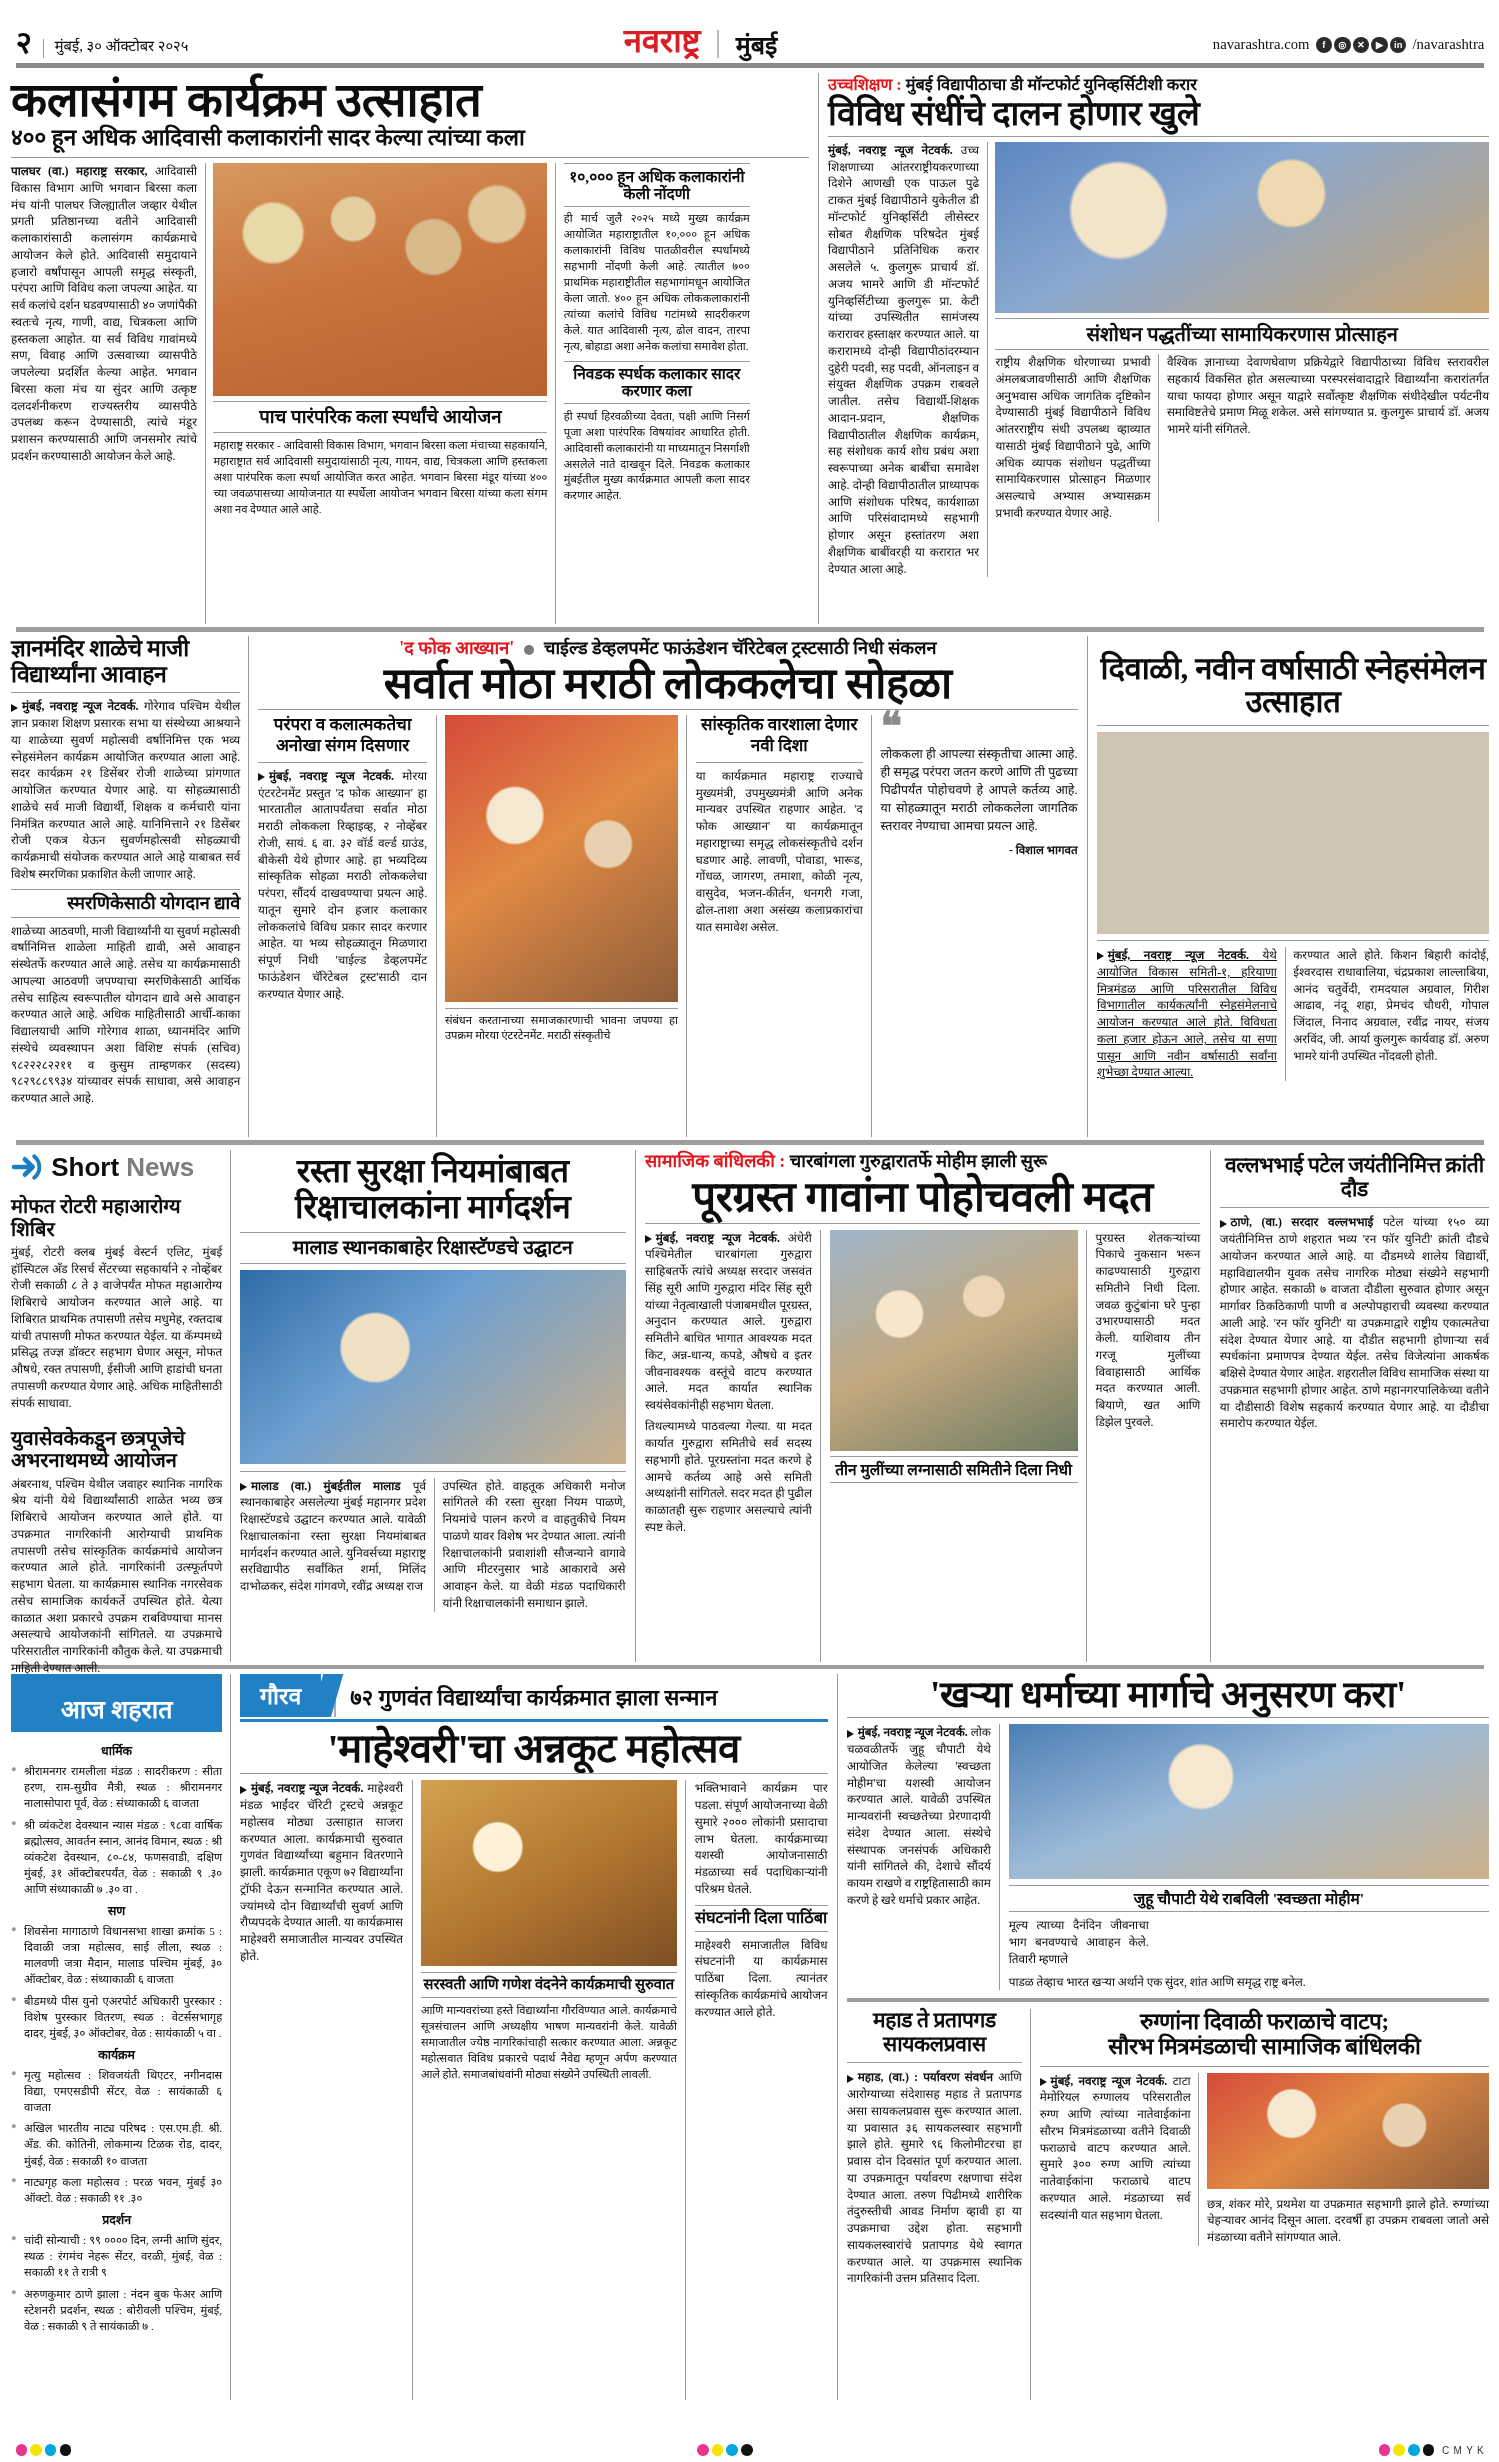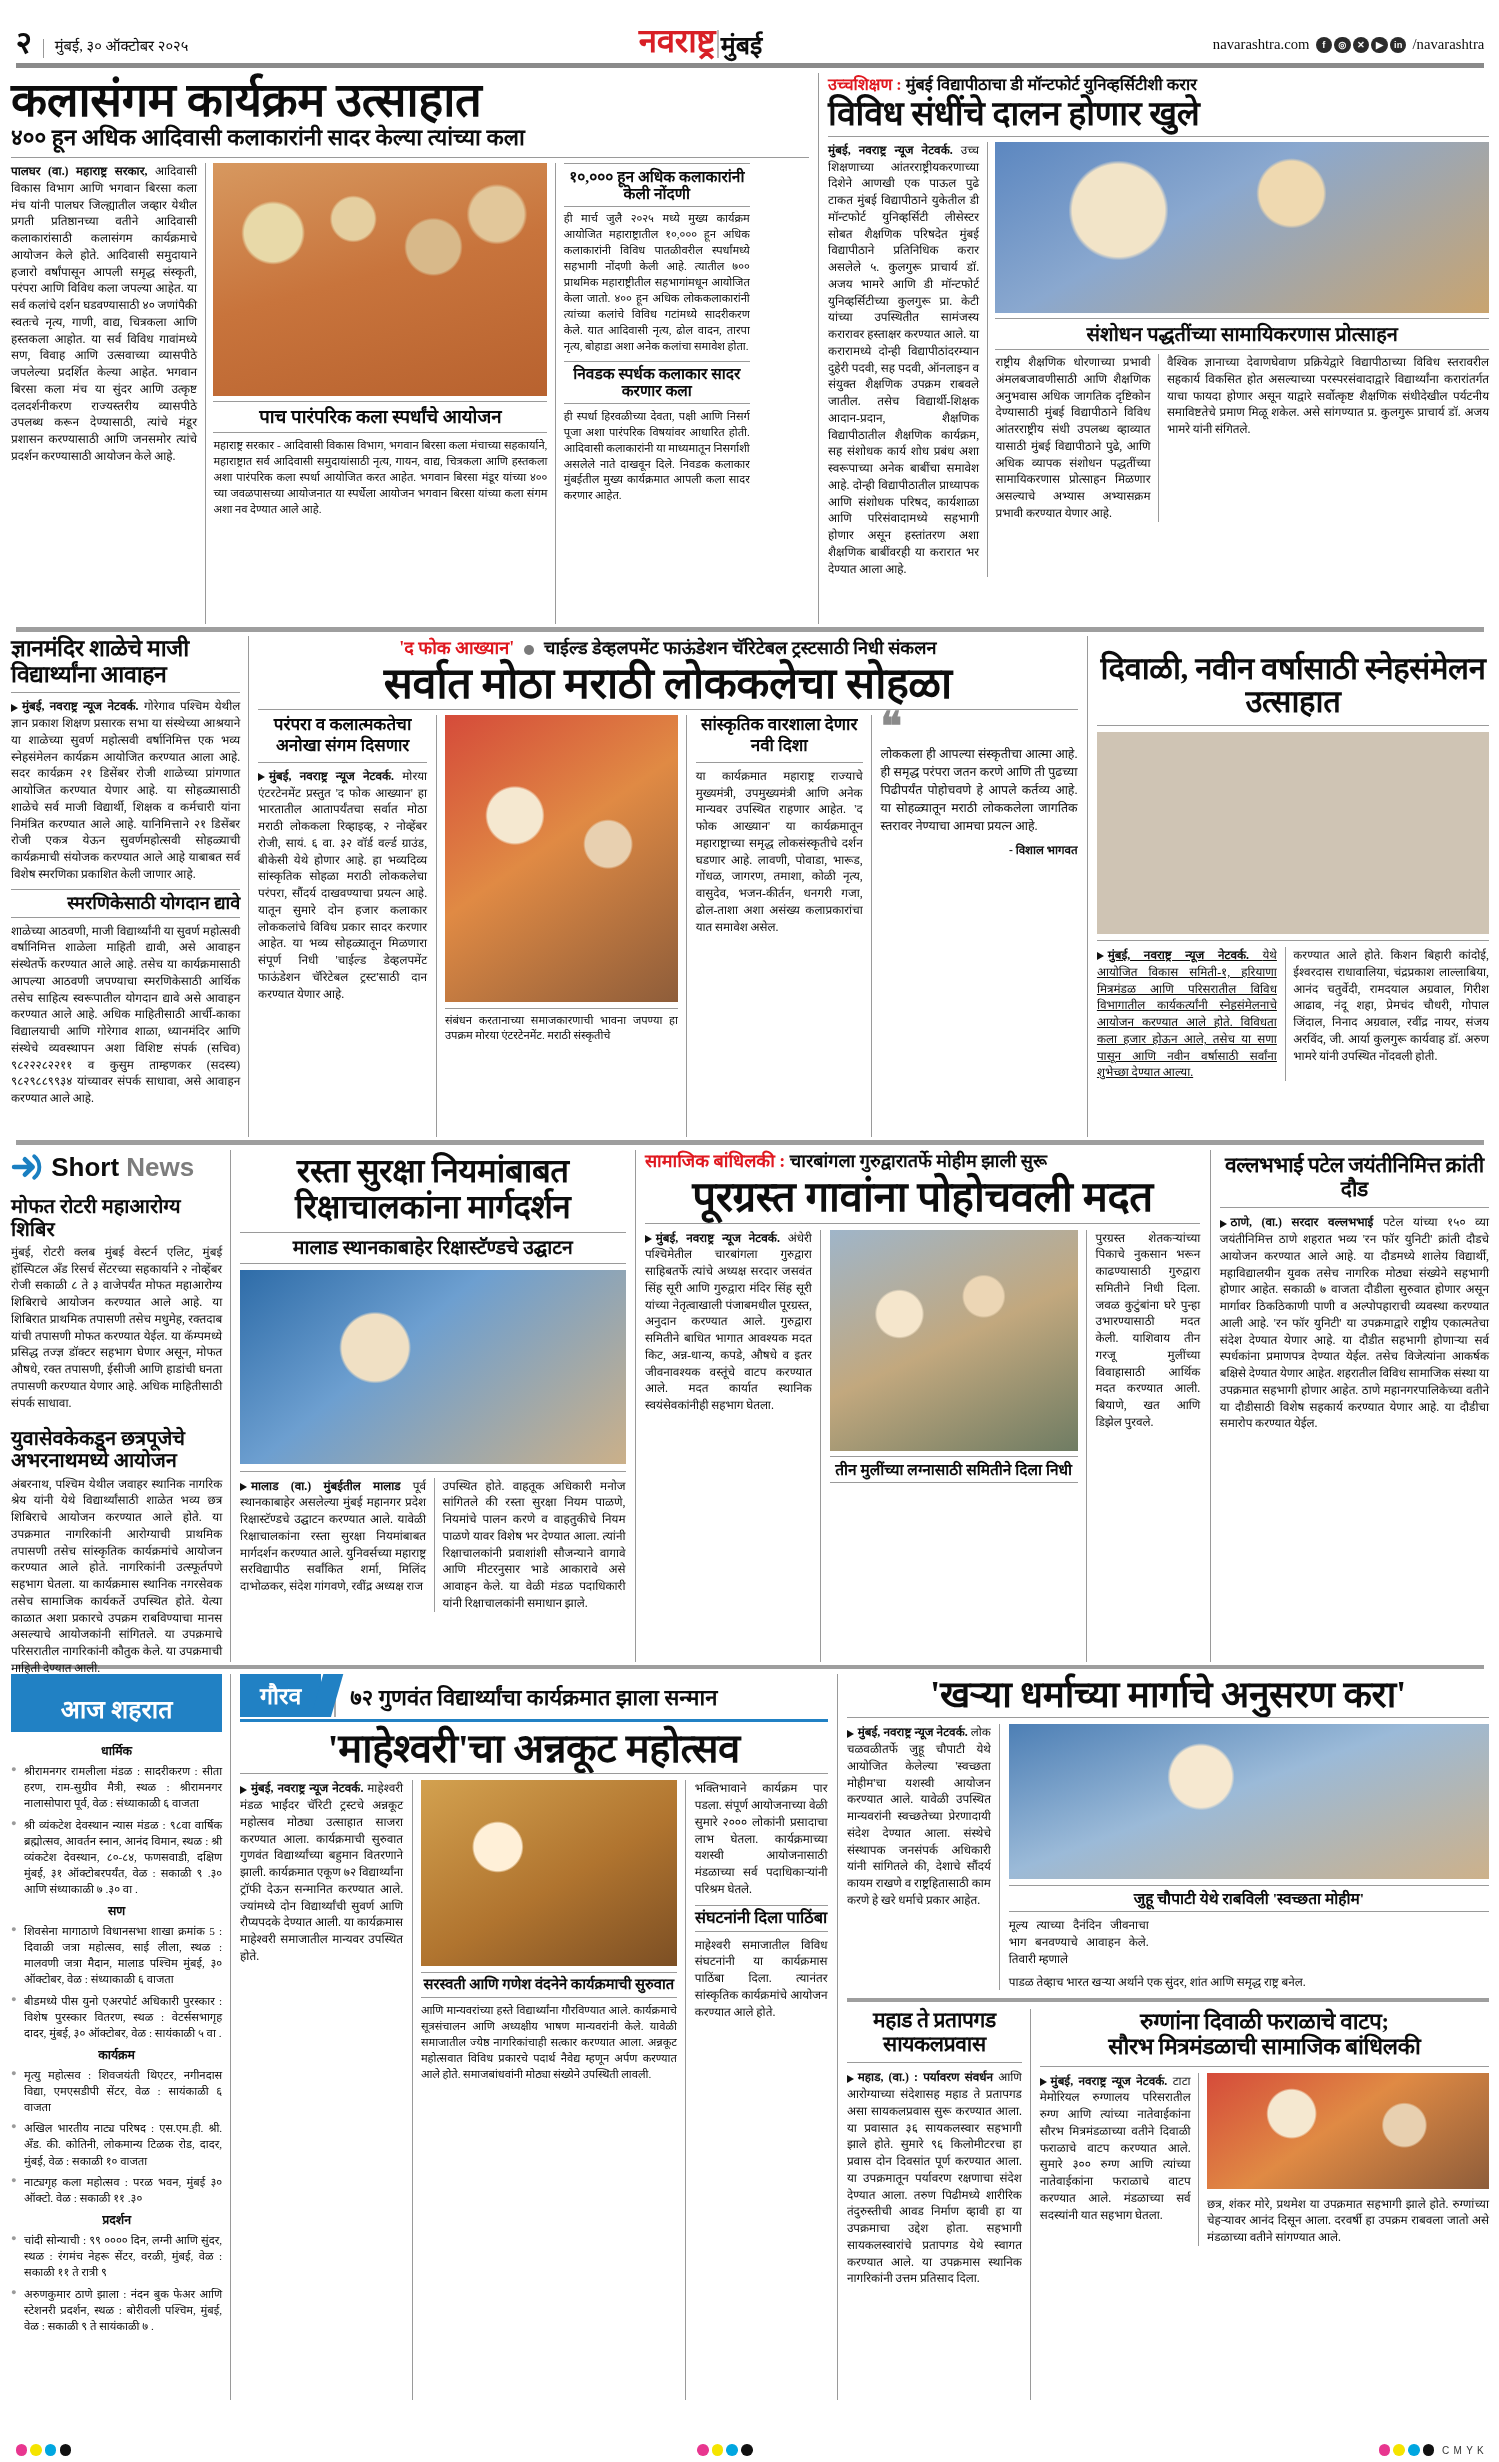--- a/index.html
+++ b/index.html
@@ -11,21 +11,21 @@
     color: #0d0d0d;
     overflow: hidden;
   }
   .page { position: relative; width: 1500px; height: 2462px; padding: 0 11px; }
 
   
   .masthead { display: flex; align-items: flex-end; height: 61px; padding: 0 4.7px 3.1px 4.7px; }
   .page-no { font-size: 31px; font-weight: 700; line-height: 1; padding-right: 11px; }
   .page-date-wrap { border-left: 1.6px solid #999; padding-left: 11px; align-self: flex-end; }
   .page-date { font-size: 14.7px; line-height: 1; padding-bottom: 4.7px; }
-  .mast-center { flex: 1; display: flex; justify-content: center; align-items: flex-end; gap: 2px; }
+  .mast-center { flex: 1; display: flex; justify-content: center; align-items: flex-end; gap: 17px; }
   .mast-logo { font-size: 33px; font-weight: 800; color: #d81f26; letter-spacing: -0.4px; line-height: 1; }
   .mast-sep { width: 1.6px; height: 28px; background: #bbb; }
   .mast-edition { font-size: 25px; font-weight: 700; line-height: 1; }
   .mast-right { display: flex; align-items: center; gap: 6.2px; font-size: 14.7px; padding-bottom: 4.7px; }
   .soc-row { display: flex; gap: 2.3px; }
   .soc { width: 16.3px; height: 16.3px; border-radius: 50%; background: #2b2b2b; color: #fff;
          font-size: 9.3px; font-weight: 700; display: flex; align-items: center; justify-content: center;
          font-family: "Liberation Sans", sans-serif; }
   .rule-thick { height: 3.1px; background: #8a8a8a; margin: 1.6px 4.7px 0.8px 4.7px; }
   .rule-thin { height: 1.6px; background: #8a8a8a; margin: 0 4.7px 4.7px 4.7px; }
@@ -356,20 +356,21 @@
         <span>चारबांगला गुरुद्वारातर्फे मोहीम झाली सुरू</span>
       </div>
       <div class="hl-main" style="font-size:42px; text-align:center; padding-bottom:4.7px;">पूरग्रस्त गावांना पोहोचवली मदत</div>
       <div class="hrule" style="margin-bottom:6.2px;"></div>
       <div class="row" style="gap:8.5px; flex:1;">
         <div class="col" style="width:167px;">
           <div class="body-txt">
             <span class="tri"></span><span class="dateline">मुंबई, नवराष्ट्र न्यूज नेटवर्क.</span>
             <span>अंधेरी पश्चिमेतील चारबांगला गुरुद्वारा साहिबतर्फे त्यांचे अध्यक्ष सरदार जसवंत सिंह सूरी आणि गुरुद्वारा मंदिर सिंह सूरी यांच्या नेतृत्वाखाली पंजाबमधील पूरग्रस्त, अनुदान करण्यात आले. गुरुद्वारा समितीने बाधित भागात आवश्यक मदत किट, अन्न-धान्य, कपडे, औषधे व इतर जीवनावश्यक वस्तूंचे वाटप करण्यात आले. मदत कार्यात स्थानिक स्वयंसेवकांनीही सहभाग घेतला.</span>
           </div>
+          <div class="body-txt" style="padding-top:4.7px;">तिथल्यामध्ये पाठवल्या गेल्या. या मदत कार्यात गुरुद्वारा समितीचे सर्व सदस्य सहभागी होते. पूरग्रस्तांना मदत करणे हे आमचे कर्तव्य आहे असे समिती अध्यक्षांनी सांगितले. सदर मदत ही पुढील काळातही सुरू राहणार असल्याचे त्यांनी स्पष्ट केले.</div>
         </div>
         <div class="vrule"></div>
         <div class="col" style="width:248px;">
           <div class="photo p6" style="height:221px;"></div>
           <div class="hrule" style="margin:5.4px 0 3.9px;"></div>
           <div class="caption" style="font-size:15.5px;">तीन मुलींच्या लग्नासाठी समितीने दिला निधी</div>
           <div class="hrule" style="margin:3.9px 0;"></div>
         </div>
         <div class="vrule"></div>
         <div class="body-txt" style="flex:1;">पुरग्रस्त शेतकऱ्यांच्या पिकाचे नुकसान भरून काढण्यासाठी गुरुद्वारा समितीने निधी दिला. जवळ कुटुंबांना घरे पुन्हा उभारण्यासाठी मदत केली. याशिवाय तीन गरजू मुलींच्या विवाहासाठी आर्थिक मदत करण्यात आली. बियाणे, खत आणि डिझेल पुरवले.</div>

